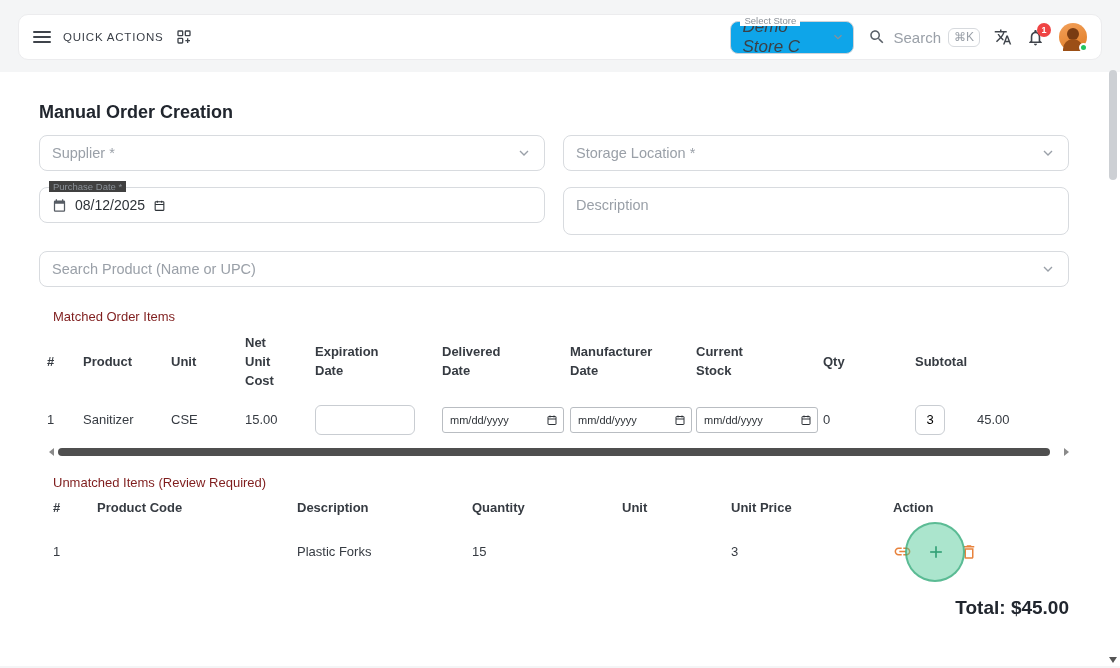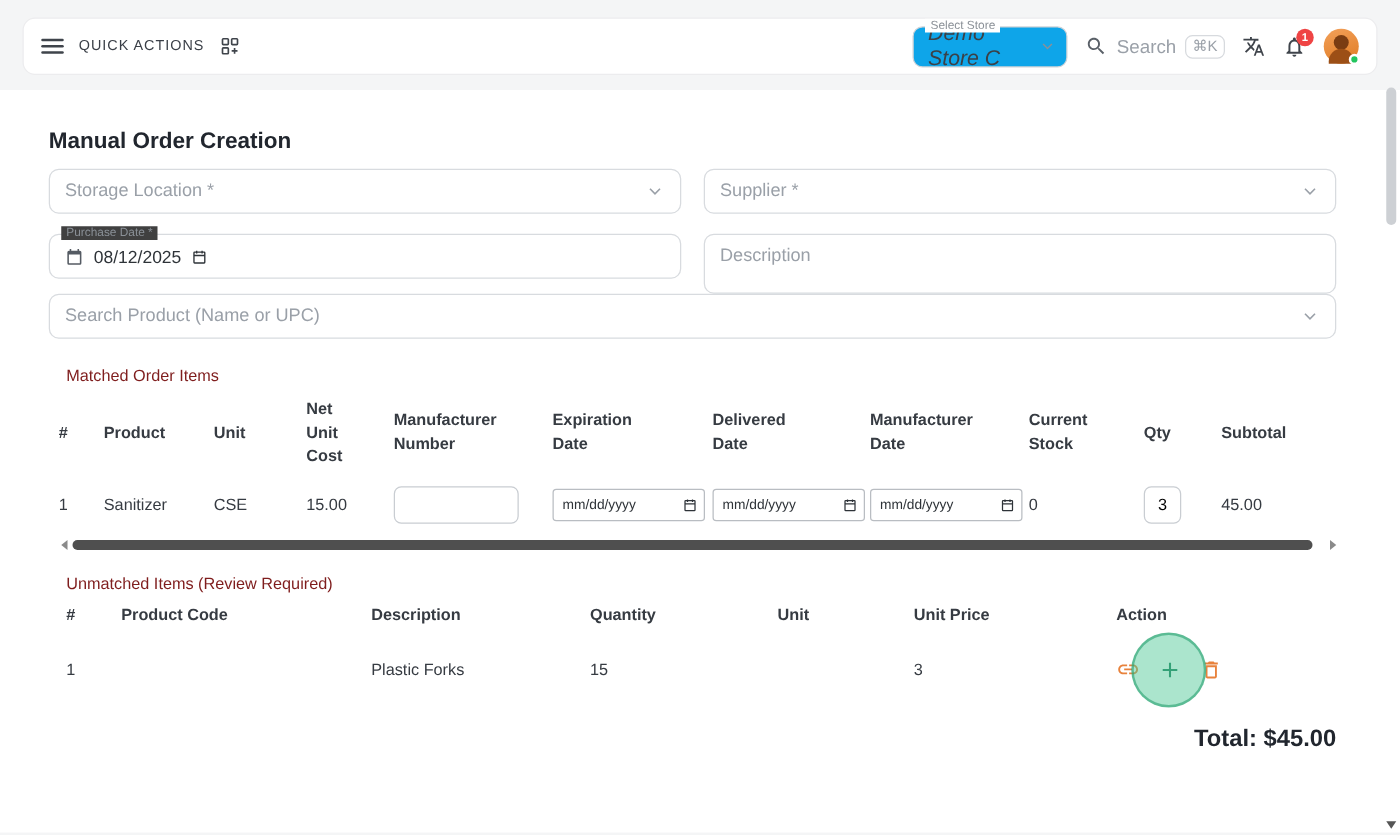--- a/index.html
+++ b/index.html
@@ -106,21 +106,21 @@
   .floating-label-main {
     position:absolute; top:-7px; left:9px;
     font-size:9.5px; color:#8a9097;
     background:#404040; padding:0 4px; white-space:nowrap;
   }
   .date-value { font-size:14px; color:#2e3338; margin:0 8px; }
   .textarea-box {
     height:48px; border:1px solid #d8dbdf; border-radius:8px;
     padding:8px 12px; background:#fff; cursor:text;
   }
-  .full-row { }
+  .full-row { margin-top:16px; }
   .section-label { margin:22px 0 10px 14px; color:#7f1d1d; font-size:13px; }
   
   .m-table { margin-left:8px; }
   .m-grid {
     display:grid;
     grid-template-columns:36px 88px 74px 70px 127px 128px 126px 127px 92px 62px 1fr;
     align-items:center;
   }
   .m-head { margin-top:6px; }
   .m-head .th { font-size:13px; font-weight:600; color:#363b42; line-height:1.45; padding-right:10px; }
@@ -234,30 +234,30 @@
     </div>
   </div>
 </div>
 
 <div class="main">
   <div class="page-title">Manual Order Creation</div>
 
 
   <div class="form-grid">
     <div class="select-box">
-      <span class="placeholder">Storage Location *</span>
+      <span class="placeholder">Supplier *</span>
       <span class="chev">
         <svg width="16" height="16" viewBox="0 0 24 24" fill="none" stroke="#9aa0a8" stroke-width="2">
             <path d="M6 9l6 6 6-6"></path>
           </svg>
       </span>
     </div>
 
     <div class="select-box">
-      <span class="placeholder">Supplier *</span>
+      <span class="placeholder">Storage Location *</span>
       <span class="chev">
         <svg width="16" height="16" viewBox="0 0 24 24" fill="none" stroke="#9aa0a8" stroke-width="2">
             <path d="M6 9l6 6 6-6"></path>
           </svg>
       </span>
     </div>
 
     <div class="field-box">
       <span class="floating-label-main">Purchase Date *</span>
       <span style="display:flex;">
@@ -290,21 +290,20 @@
 
   
   <div class="section-label">Matched Order Items</div>
 
   <div class="m-table">
     <div class="m-grid m-head">
       <div class="th">#</div>
       <div class="th">Product</div>
       <div class="th">Unit</div>
       <div class="th" style="max-width:48px;">Net Unit Cost</div>
-      <div class="th" style="max-width:100px;">Manufacturer Number</div>
       <div class="th" style="max-width:78px;">Expiration Date</div>
       <div class="th" style="max-width:72px;">Delivered Date</div>
       <div class="th" style="max-width:100px;">Manufacturer Date</div>
       <div class="th" style="max-width:60px;">Current Stock</div>
       <div class="th">Qty</div>
       <div class="th">Subtotal</div>
     </div>
     <div class="m-grid m-body">
       <div class="td">1</div>
       <div class="td">Sanitizer</div>

